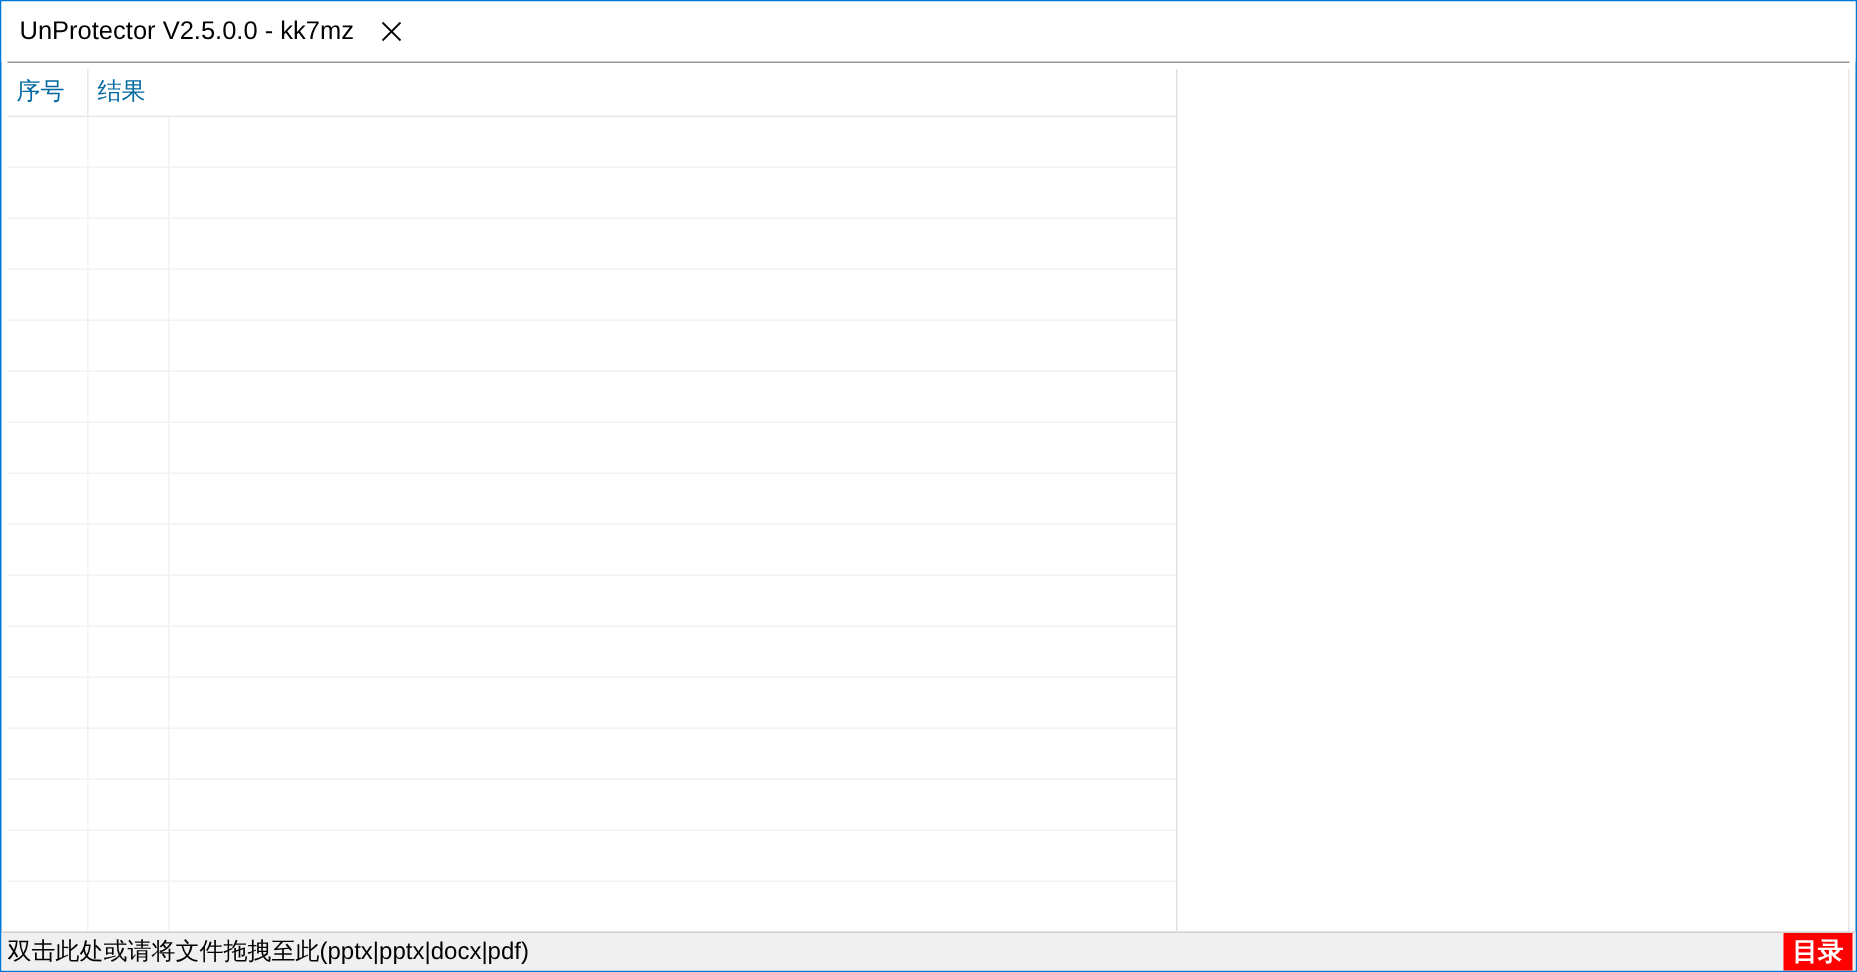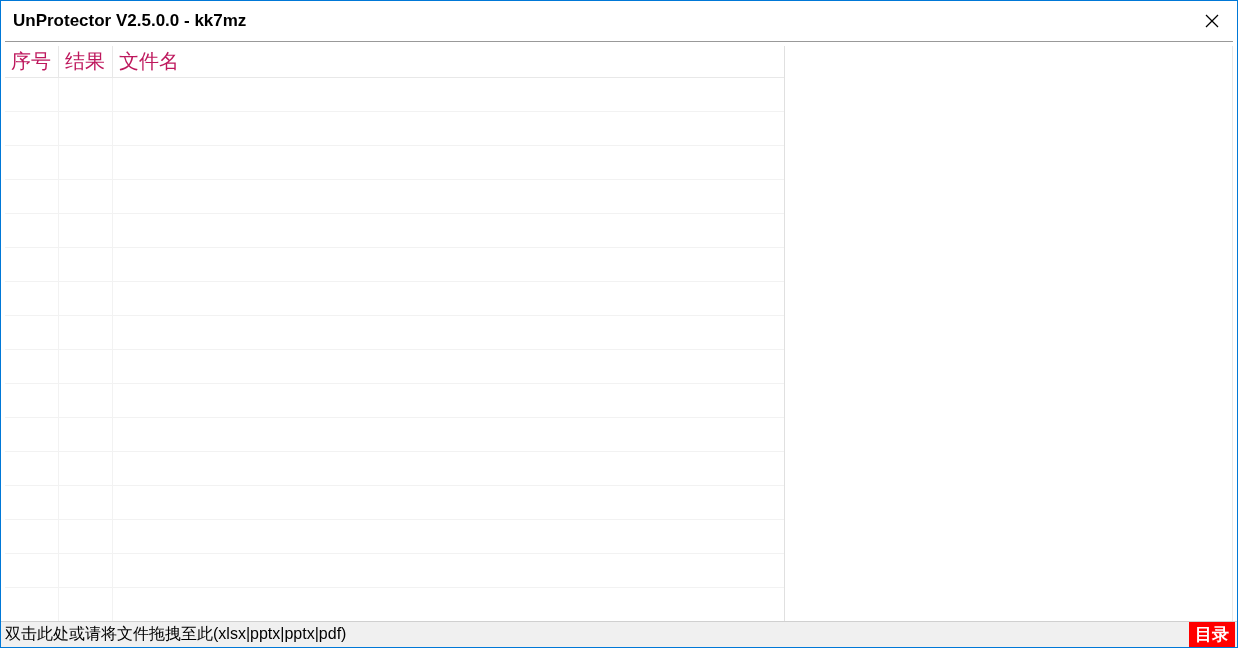--- a/index.html
+++ b/index.html
@@ -20,24 +20,22 @@
       height: 648px;
       border: 1px solid #0078d7;
       display: flex;
       flex-direction: column;
       background: #ffffff;
     }
     .titlebar {
       height: 40px;
       display: flex;
       align-items: center;
-      justify-content: space-between;
       padding: 0 0 0 12px;
       background: #ffffff;
-      font-weight: bold;
     }
     .titlebar-title {
       font-size: 17px;
       color: #000000;
     }
     .titlebar-controls {
       display: flex;
       height: 100%;
     }
     .close-btn {
@@ -85,22 +83,22 @@
       flex: 1;
     }
     .table-header {
       display: flex;
       height: 32px;
       align-items: center;
       border-bottom: 1px solid #e8e8e8;
     }
     .th {
       padding: 0 6px;
-      font-size: 20px;
-      color: #be185d;
+      font-size: 16px;
+      color: #0369a1;
       display: flex;
       align-items: center;
       height: 100%;
       border-right: 1px solid #e8e8e8;
     }
     .th:last-child {
       border-right: none;
     }
     .th-seq { width: 54px; }
     .th-result { width: 54px; font-family: Liberation Serif, serif; }
@@ -165,21 +163,20 @@
   </div>
   <div class="divider"></div>
 
   <div class="content">
     <div class="table-area">
       <div class="table-wrapper">
         <div class="table-main">
           <div class="table-header">
             <div class="th th-seq">序号</div>
             <div class="th th-result">结果</div>
-            <div class="th th-filename">文件名</div>
           </div>
           <div class="table-body">
             <div class="tr">
                 <div class="td td-seq"></div>
                 <div class="td td-result"></div>
                 <div class="td td-filename"></div>
               </div>
             <div class="tr">
                 <div class="td td-seq"></div>
                 <div class="td td-result"></div>
@@ -256,16 +253,16 @@
                 <div class="td td-filename"></div>
               </div>
           </div>
         </div>
         <div class="table-side"></div>
       </div>
     </div>
   </div>
 
   <div class="statusbar">
-    <div class="status-text">双击此处或请将文件拖拽至此(xlsx|pptx|pptx|pdf)</div>
+    <div class="status-text">双击此处或请将文件拖拽至此(pptx|pptx|docx|pdf)</div>
     <button class="dir-btn">目录</button>
   </div>
 </div>
 
 </body></html>

